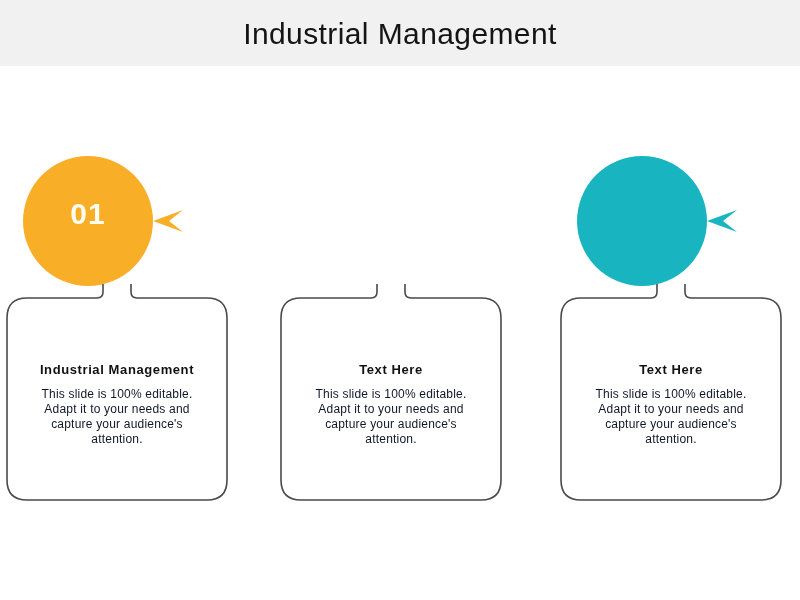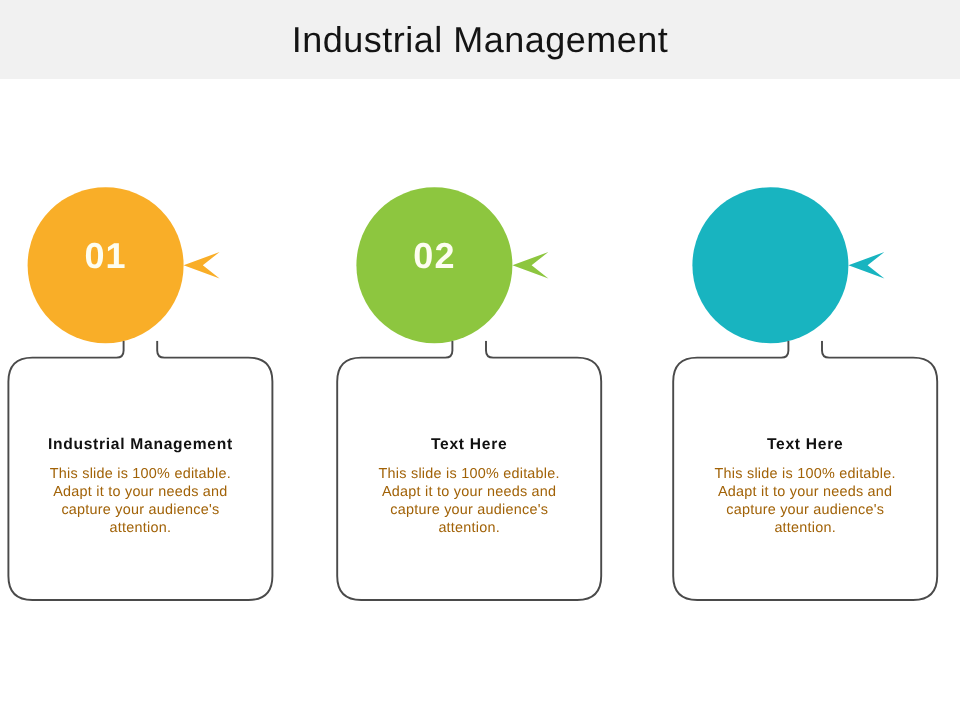--- a/index.html
+++ b/index.html
@@ -109,21 +109,21 @@
     font-size: 13px;
     font-weight: 700;
     color: #111111;
     letter-spacing: 0.6px;
     line-height: 16px;
     margin: 0 0 9px 0;
   }
   .card-body {
     font-size: 12px;
     font-weight: 400;
-    color: #a16207;
+    color: #0f172a;
     line-height: 15px;
     letter-spacing: 0.2px;
     margin: 0;
     padding: 0 14px;
   }
 </style>
 </head>
 <body>
 
 <div class="header-band"></div>
@@ -149,27 +149,20 @@
       </svg>
       <div class="card-text">
         <p class="card-heading">Industrial  Management</p>
         <p class="card-body">This slide is 100% editable. Adapt it to your needs and capture your audience's attention.</p>
       </div>
     </div>
   </div>
 
   <div class="item item-2">
 
-    <div class="bubble-wrap">
-      <svg class="bubble-svg" width="260" height="132" viewBox="0 0 260 132">
-        <path d="M 156,66 L 186,55 L 172,66 L 186,77 Z" fill="#8dc63f"></path>
-        <circle cx="91" cy="66" r="65" fill="#8dc63f"></circle>
-      </svg>
-      <div class="bubble-number">02</div>
-    </div>
 
     <div class="card-wrap">
       <svg class="card-svg" width="224" height="218" viewBox="0 0 224 218">
         <path d="M 98,0 L 98,8 Q 98,14 92,14 L 22,14 Q 2,14 2,34 L 2,196
                  Q 2,216 22,216 L 202,216 Q 222,216 222,196 L 222,34
                  Q 222,14 202,14 L 132,14 Q 126,14 126,8 L 126,0" fill="#ffffff" stroke="#4a4a4a" stroke-width="1.6" stroke-linejoin="round" stroke-linecap="butt"></path>
       </svg>
       <div class="card-text">
         <p class="card-heading">Text Here</p>
         <p class="card-body">This slide is 100% editable. Adapt it to your needs and capture your audience's attention.</p>

